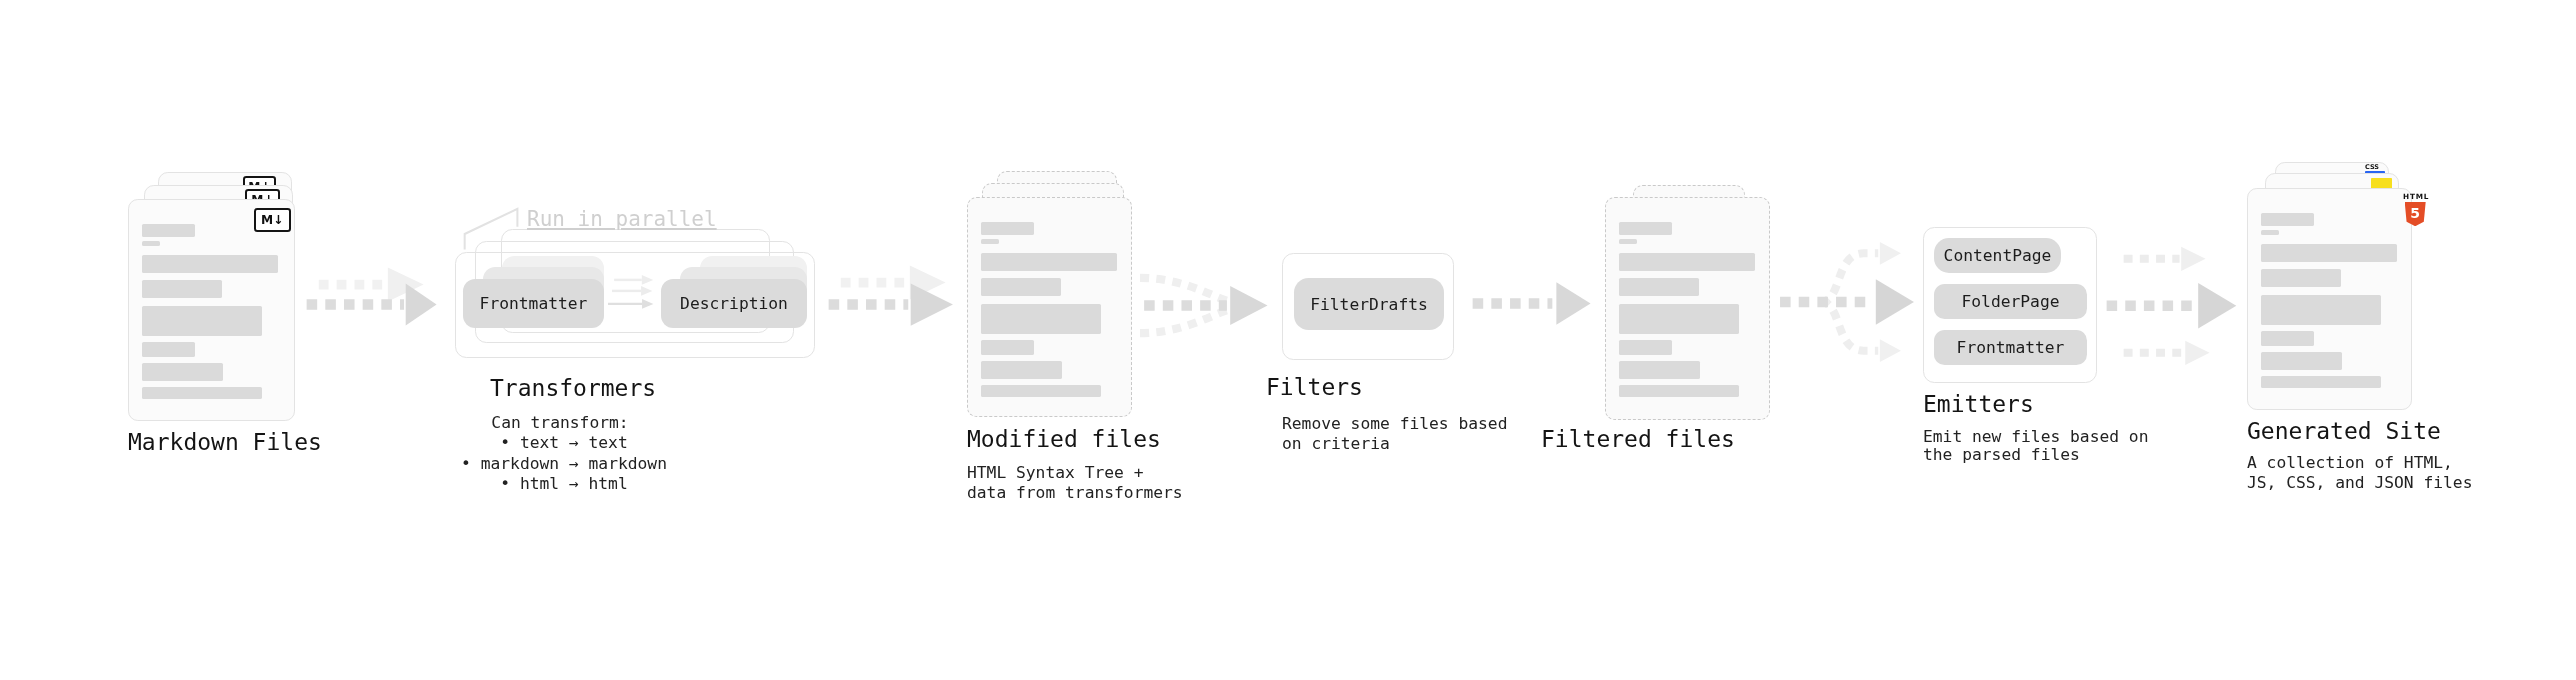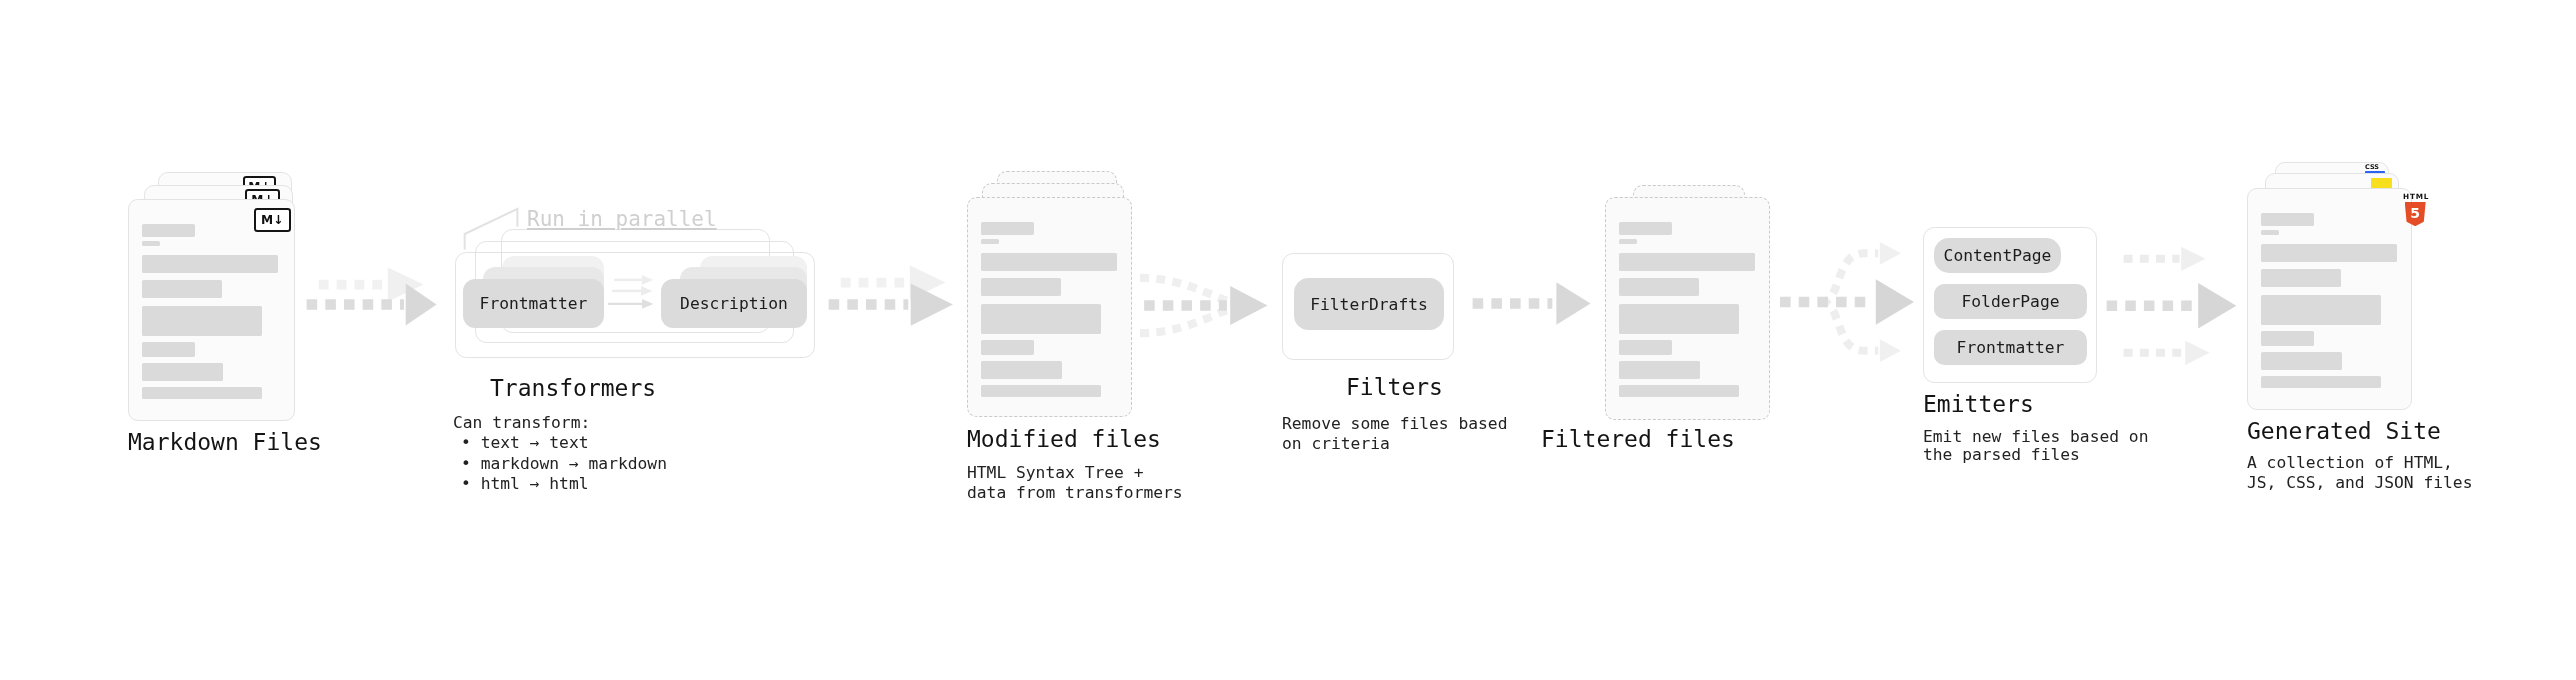--- a/index.html
+++ b/index.html
@@ -110,21 +110,21 @@
     </div>
 
     <div class="abs" style="left:459px;top:203px;">
       <svg width="73" height="49" viewBox="0 0 90 60">
           <polyline points="7,57 7,38 72,7 72,29" fill="none" stroke="#e2e2e2" stroke-width="2.5"></polyline>
         </svg>
     </div>
     <div class="callout-text" style="left:527px;top:207px;">Run in parallel</div>
 
     <div class="title" style="left:470px;top:375px;margin-left:20px;">Transformers</div>
-    <div class="desc bullets" style="left:453px;top:413px;">
+    <div class="desc bullets" style="left:453px;top:413px;text-align:center;">
       <div>Can transform:</div>
       <div style="padding-left:8.1px;">• text → text</div>
       <div style="padding-left:8.1px;">• markdown → markdown</div>
       <div style="padding-left:8.1px;">• html → html</div>
     </div>
   </div>
 
   <div class="abs" style="left:839px;top:263px;">
     <svg width="110" height="39" viewBox="0 0 135 48">
         <line x1="2" y1="24" x2="85" y2="24" stroke="#f1f1f1" stroke-width="12" stroke-dasharray="12 10"></line>
@@ -163,21 +163,21 @@
       <path d="M 5,12 C 55,12 88,32 112,40" fill="none" stroke="#efefef" stroke-width="10" stroke-dasharray="11 9"></path>
       <path d="M 5,80 C 55,80 88,60 112,52" fill="none" stroke="#efefef" stroke-width="10" stroke-dasharray="11 9"></path>
       <line x1="10" y1="46" x2="112" y2="46" stroke="#dcdcdc" stroke-width="13" stroke-dasharray="13 10"></line>
       <polygon points="116,22 116,70 162,46" fill="#d8d8d8"></polygon>
     </svg>
   </div>
 
   <div>
     <div class="obox filled" style="left:1282px;top:253px;width:172px;height:107px;"></div>
     <div class="pill" style="left:1294px;top:278px;width:150px;height:52px;border-radius:14.6px;">FilterDrafts</div>
-    <div class="title" style="left:1346px;top:374px;">Filters</div>
+    <div class="title" style="left:1266px;top:374px;">Filters</div>
     <div class="desc" style="left:1282px;top:414px;">
       <div>Remove some files based</div>
       <div>on criteria</div>
     </div>
   </div>
 
   <div class="abs" style="left:1471px;top:279px;">
     <svg width="122" height="49" viewBox="0 0 150 60">
         <line x1="2" y1="30" x2="100" y2="30" stroke="#dcdcdc" stroke-width="13" stroke-dasharray="13 10"></line>
         <polygon points="105,4 105,56 147,30" fill="#d8d8d8"></polygon>

